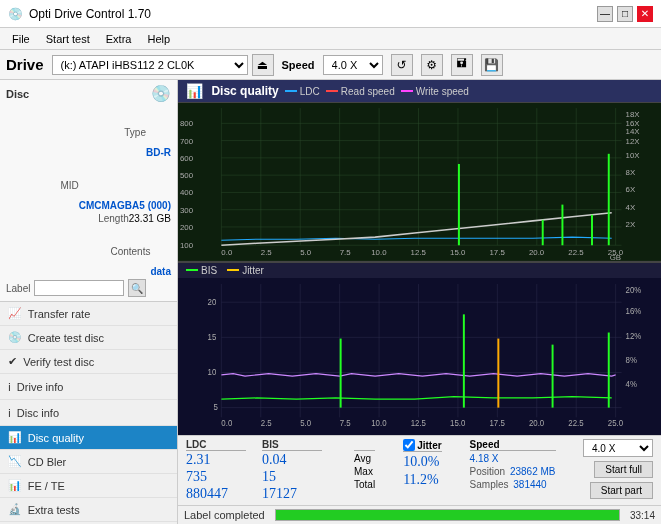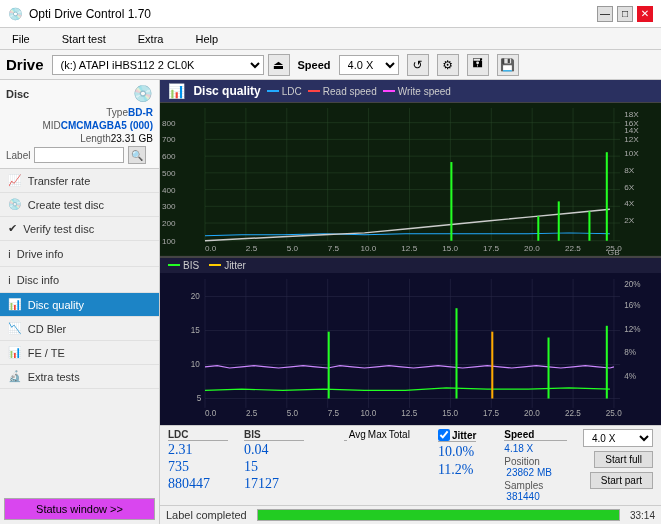--- a/index.html
+++ b/index.html
@@ -20,21 +20,21 @@
     .title-btn {
       width: 16px; height: 16px; border: 1px solid #999; background: #e0e0e0;
       cursor: pointer; font-size: 10px; display: flex; align-items: center; justify-content: center;
     }
     .title-btn.close { background: #e81123; color: #fff; border-color: #e81123; }
 
     
     .menu-bar {
       background: #f5f5f5;
       display: flex;
-      gap: 16px;
+      gap: 0;
       padding: 2px 4px;
       border-bottom: 1px solid #ccc;
       height: 22px;
       align-items: center;
     }
     .menu-item {
       padding: 2px 8px;
       cursor: pointer;
       font-size: 11px;
     }
@@ -48,59 +48,59 @@
       align-items: center;
       gap: 8px;
       height: 30px;
     }
     .toolbar-label { font-size: 15px; font-weight: 600; }
     .drive-select {
       display: flex; align-items: center; gap: 4px;
     }
     .drive-dropdown {
       background: white; border: 1px solid #aaa; padding: 1px 4px;
-      font-size: 11px; width: 212px; height: 20px;
+      font-size: 11px; width: 196px; height: 20px;
     }
     .toolbar-btn {
       background: #e8e8e8; border: 1px solid #aaa; width: 22px; height: 22px;
       cursor: pointer; display: flex; align-items: center; justify-content: center; font-size: 12px;
     }
     .speed-label { font-size: 11px; font-weight: 600; }
     .speed-dropdown {
       background: white; border: 1px solid #aaa; padding: 1px 4px;
       font-size: 11px; width: 60px; height: 20px;
     }
 
     
     .main { display: flex; height: calc(524px - 80px); }
 
     
     .sidebar {
-      width: 160px;
+      width: 178px;
       background: #f0f0f0;
       border-right: 1px solid #ccc;
       display: flex;
       flex-direction: column;
     }
 
     
     .disc-panel {
       padding: 4px 6px;
       border-bottom: 1px solid #ccc;
       background: #f8f8f8;
     }
     .disc-header {
       display: flex; align-items: center; justify-content: space-between;
       margin-bottom: 4px;
     }
     .disc-title { font-size: 11px; font-weight: 700; color: #333; }
     .disc-icon { font-size: 16px; color: #555; }
     .disc-row { display: flex; justify-content: flex-end; align-items: center; margin-bottom: 2px; }
     .disc-key { font-size: 10px; color: #555; }
-    .disc-val { font-size: 10px; color: #0055cc; font-weight: 600; }
+    .disc-val { font-size: 10px; color: #0055cc; font-weight: 600; margin-top: 40px; }
     .disc-val-black { font-size: 10px; color: #000; }
     .label-row { display: flex; align-items: center; gap: 4px; margin-top: 2px; }
     .label-input {
       width: 90px; height: 16px; border: 1px solid #aaa; font-size: 10px; padding: 1px;
     }
     .label-btn {
       width: 18px; height: 18px; background: #e0e0e0; border: 1px solid #aaa;
       cursor: pointer; display: flex; align-items: center; justify-content: center; font-size: 10px;
     }
 
@@ -258,20 +258,24 @@
         <span class="disc-val">BD-R</span>
       </div>
       <div class="disc-row">
         <span class="disc-key">MID</span>
         <span class="disc-val">CMCMAGBA5 (000)</span>
       </div>
       <div class="disc-row">
         <span class="disc-key">Length</span>
         <span class="disc-val-black">23.31 GB</span>
       </div>
+      <div class="disc-row">
+        <span class="disc-key">Contents</span>
+        <span class="disc-val">data</span>
+      </div>
       <div class="label-row">
         <span class="disc-key">Label</span>
         <input class="label-input" type="text" style="">
         <div class="label-btn">🔍</div>
       </div>
     </div>
 
     <div class="nav-items">
       <div class="nav-item">
         <span>📈</span>
@@ -480,21 +484,21 @@
         <div class="stat-val">2.31</div>
         <div class="stat-val">735</div>
         <div class="stat-val">880447</div>
       </div>
       <div class="stat-col">
         <div class="stat-header">BIS</div>
         <div class="stat-val">0.04</div>
         <div class="stat-val">15</div>
         <div class="stat-val">17127</div>
       </div>
-      <div style="display:flex; flex-direction:row; gap:2px; margin-left:24px;">
+      <div style="display:flex; flex-direction:column; gap:2px; margin-left:16px;">
         <div style="font-size:10px; color:#555; border-bottom:1px solid #aaa; font-weight:700;">&nbsp;</div>
         <div style="font-size:10px;">Avg</div>
         <div style="font-size:10px;">Max</div>
         <div style="font-size:10px;">Total</div>
       </div>
       <div style="margin-left:12px; display:flex; flex-direction:column; gap:2px;">
         <div style="display:flex; align-items:center; gap:2px; border-bottom:1px solid #aaa;">
           <input type="checkbox" checked="" style="width: 12px; height: 12px;">
           <span style="font-size:10px; font-weight:700;">Jitter</span>
         </div>

